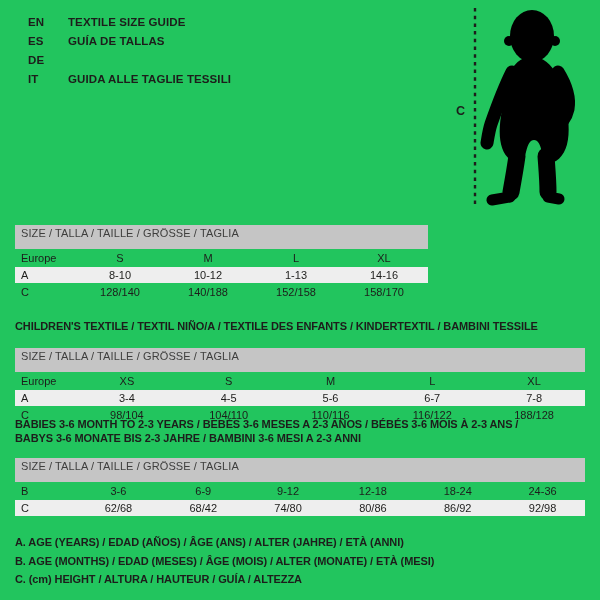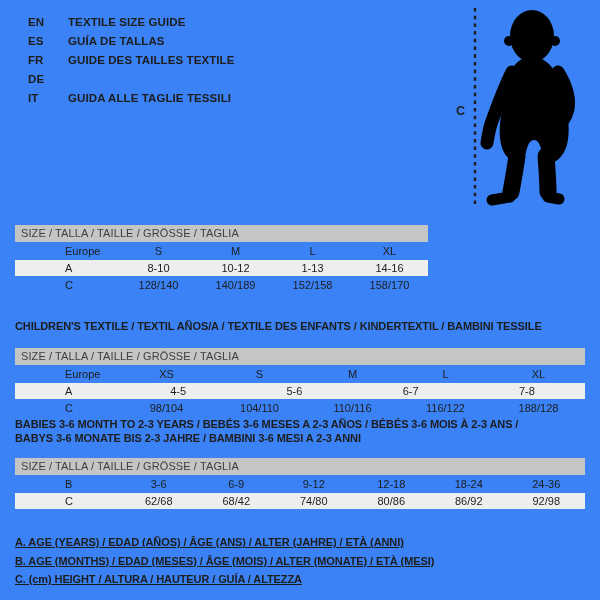--- a/index.html
+++ b/index.html
@@ -15,49 +15,45 @@
   
   .figure{position:absolute;left:440px;top:0;width:160px;height:215px;}
   .figure svg{position:absolute;left:0;top:0;}
   .figure .c-label{position:absolute;left:16px;top:104px;font-size:12.5px;font-weight:bold;}
   
   .section{position:absolute;left:15px;width:570px;}
   .section-title{font-size:11px;font-weight:bold;line-height:14px;white-space:nowrap;letter-spacing:-.1px;}
   .size-table{margin-top:12px;}
   .size-table.gap-lg{margin-top:15px;}
   .size-bar{
-    height:17px;line-height:17px;background:var(--bar-bg,#c5c5c5);color:#3e3e3d;
+    height:24px;line-height:17px;background:var(--bar-bg,#c5c5c5);color:#3e3e3d;
     font-size:11px;padding-left:6px;letter-spacing:.1px;white-space:nowrap;
   }
   .trow{display:flex;height:16px;line-height:16px;margin-top:1px;font-size:11px;}
   .trow.alt{background:var(--alt-bg,#eeeeee);}
-  .cell-label{width:55px;padding-left:6px;margin-left:44px;}
+  .cell-label{width:55px;padding-left:6px;}
   .cell{flex:1;text-align:center;}
   .w-junior{width:413px;}
   
-  .footnotes{position:absolute;left:15px;top:533px;text-decoration:underline;}
+  .footnotes{position:absolute;left:15px;top:533px;}
   .footnote{font-size:11px;font-weight:bold;line-height:18.5px;white-space:nowrap;letter-spacing:-.1px;}
 </style>
 </head>
 <body>
 
-<div id="app" style="background: #3b82f6; color: rgb(29, 29, 27);">
+<div id="app" style="background: #22c55e; color: rgb(29, 29, 27);">
 
   <div class="lang-list">
     <div class="lang-row">
       <span class="lang-code">EN</span>
       <span class="lang-title">TEXTILE SIZE GUIDE</span>
     </div>
     <div class="lang-row">
       <span class="lang-code">ES</span>
       <span class="lang-title">GUÍA DE TALLAS</span>
-    </div>
-    <div class="lang-row">
-      <span class="lang-code">FR</span>
-      <span class="lang-title">GUIDE DES TAILLES TEXTILE</span>
     </div>
     <div class="lang-row">
       <span class="lang-code">DE</span>
     </div>
     <div class="lang-row">
       <span class="lang-code">IT</span>
       <span class="lang-title">GUIDA ALLE TAGLIE TESSILI</span>
     </div>
   </div>
 
@@ -105,43 +101,44 @@
           <div class="trow alt">
             <div class="cell-label">A</div>
             <div class="cell">8-10</div>
             <div class="cell">10-12</div>
             <div class="cell">1-13</div>
             <div class="cell">14-16</div>
           </div>
           <div class="trow">
             <div class="cell-label">C</div>
             <div class="cell">128/140</div>
-            <div class="cell">140/189</div>
+            <div class="cell">140/188</div>
             <div class="cell">152/158</div>
             <div class="cell">158/170</div>
           </div>
         </div>
     </div>
   </div>
 
   <div class="section" style="top:319px">
-    <div class="section-title">CHILDREN'S TEXTILE / TEXTIL AÑOS/A / TEXTILE DES ENFANTS / KINDERTEXTIL / BAMBINI TESSILE</div>
+    <div class="section-title">CHILDREN'S TEXTILE / TEXTIL NIÑO/A / TEXTILE DES ENFANTS / KINDERTEXTIL / BAMBINI TESSILE</div>
     <div class="size-table gap-lg">
       <div class="size-bar">SIZE / TALLA / TAILLE / GRÖSSE / TAGLIA</div>
       <div class="rows">
           <div class="trow">
             <div class="cell-label">Europe</div>
             <div class="cell">XS</div>
             <div class="cell">S</div>
             <div class="cell">M</div>
             <div class="cell">L</div>
             <div class="cell">XL</div>
           </div>
           <div class="trow alt">
             <div class="cell-label">A</div>
+            <div class="cell">3-4</div>
             <div class="cell">4-5</div>
             <div class="cell">5-6</div>
             <div class="cell">6-7</div>
             <div class="cell">7-8</div>
           </div>
           <div class="trow">
             <div class="cell-label">C</div>
             <div class="cell">98/104</div>
             <div class="cell">104/110</div>
             <div class="cell">110/116</div>

